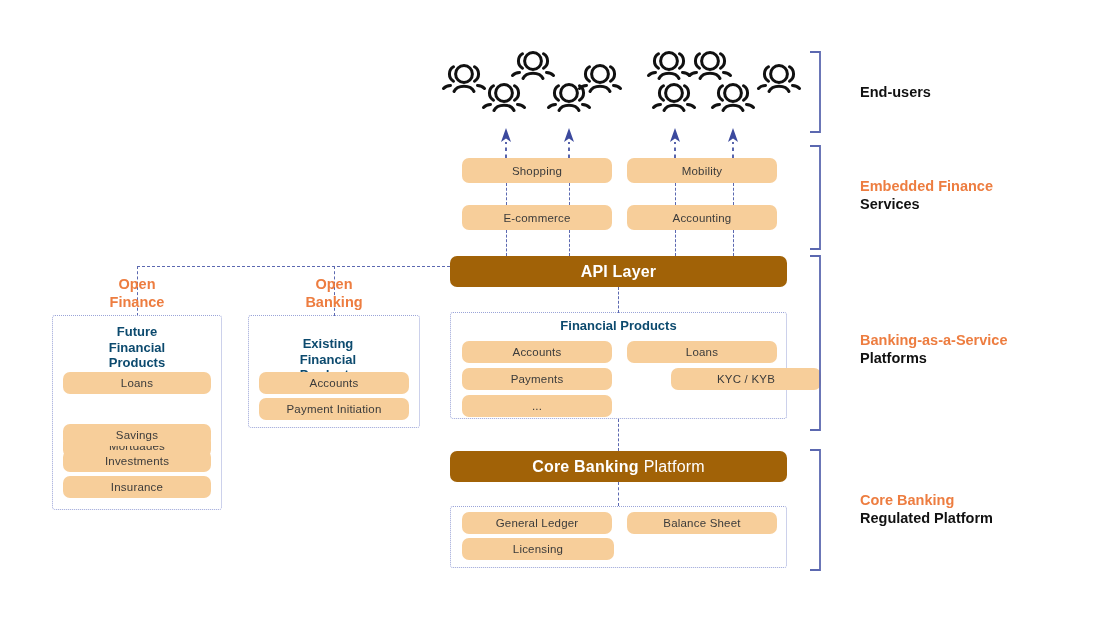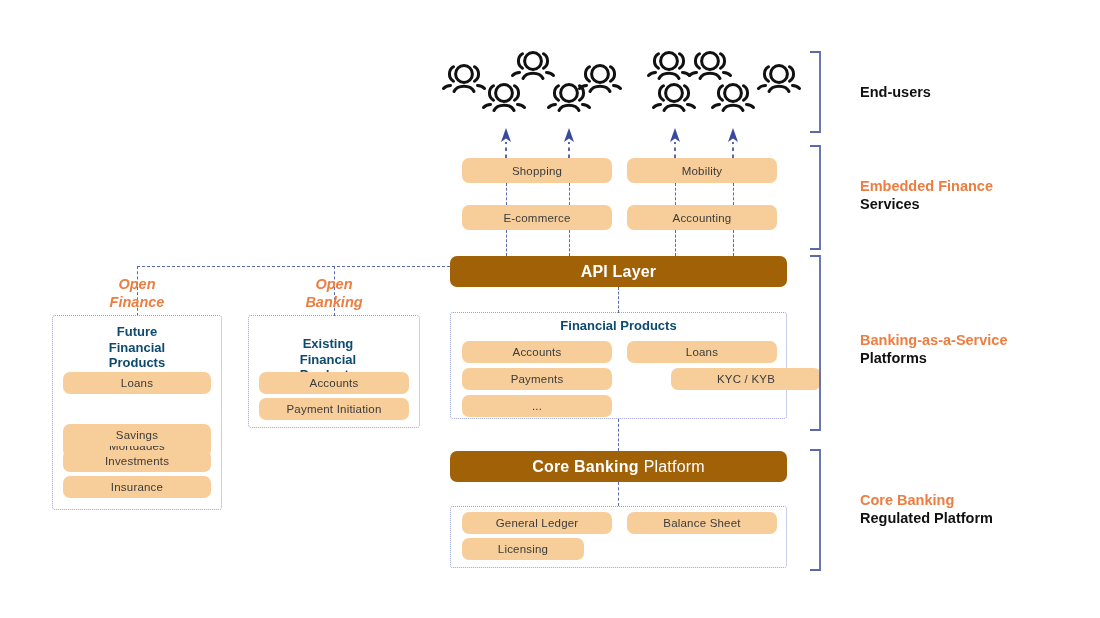--- a/index.html
+++ b/index.html
@@ -66,21 +66,20 @@
   .sidelabel{font-size:0;}
   .sidelabel div{font-size:14.5px;}
 
   
   .ofcap{
     color:#ED7D40;
     font-weight:bold;
     font-size:14.5px;
     line-height:18px;
     text-align:center;
-    font-style:italic;
   }
 
   
   .vdash{
     position:absolute;
     border-left:1.6px dashed #5b68b0;
   }
   .hdash{
     position:absolute;
     border-top:1.6px dashed #5b68b0;
@@ -181,21 +180,21 @@
     <span>Core Banking</span>
       <span class="sp"></span>
       <span class="light">Platform</span>
   </div>
 
   <div class="vdash abs" style="left:618px;top:482px;height:24px;"></div>
 
   <div class="abs dotbox" style="left:450px;top:506px;width:337px;height:62px;"></div>
 
   <div class="abs pill" style="left:462px;top:512px;width:150px;height:22px;">General Ledger</div>
-  <div class="abs pill" style="left:462px;top:538px;width:122px;height:22px;">Licensing</div>
+  <div class="abs pill" style="left:462px;top:538px;width:152px;height:22px;">Licensing</div>
   <div class="abs pill" style="left:627px;top:512px;width:150px;height:22px;">Balance Sheet</div>
 
   <div class="abs" style="left:806px;top:44px;width:40px;height:534px;">
     <svg width="40" height="534" viewBox="0 0 40 534">
       <g stroke="#5b68b0" stroke-width="1.8" fill="none">
 
         <path d="M 4 8 L 14 8 L 14 88 L 4 88"></path>
 
         <path d="M 4 102 L 14 102 L 14 205 L 4 205"></path>
 

